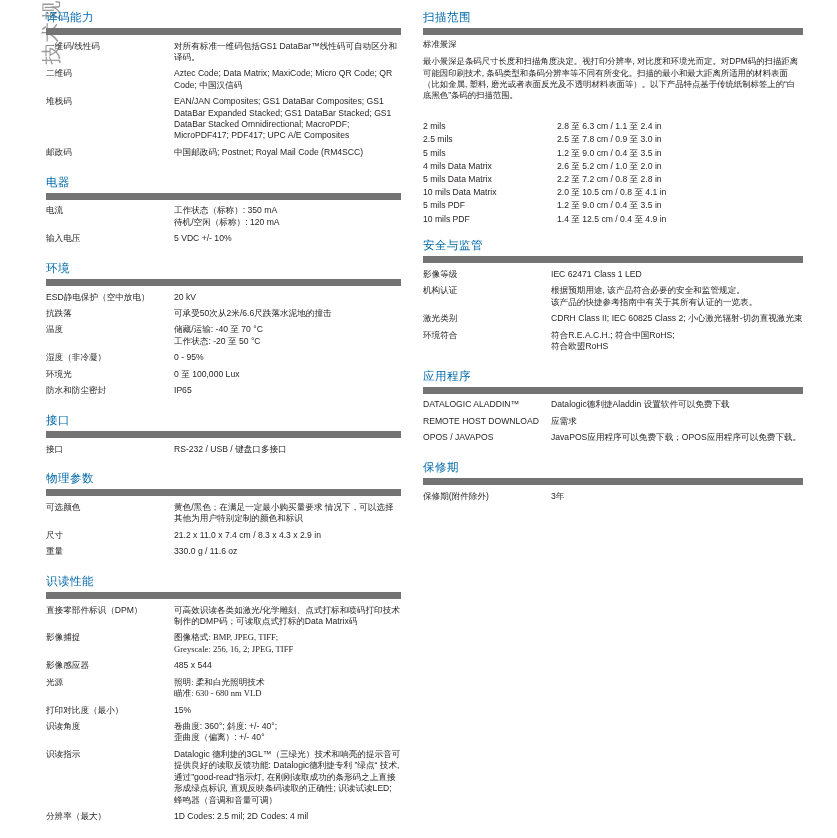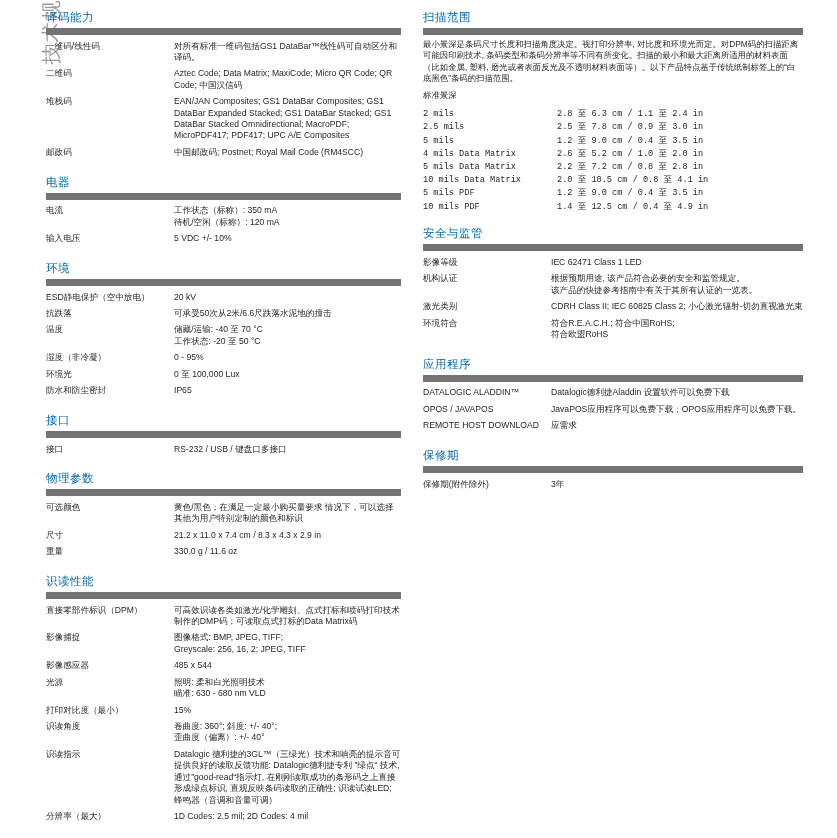--- a/index.html
+++ b/index.html
@@ -81,22 +81,21 @@
   }
   .intro {
     font-size: 8.4px;
     line-height: 1.35;
     margin: 4px 0 6px 0;
     color: #231f20;
   }
   .scan-table {
     width: 100%;
     border-collapse: collapse;
-    margin-top: 6px;
-    font-family: Liberation Mono, monospace;
+    margin-top: 18px;
   }
   .scan-table td {
     font-size: 8.6px;
     line-height: 1.42;
     padding: 0.5px 0;
     vertical-align: top;
   }
   .scan-table td.sk {
     width: 128px;
     padding-right: 6px;
@@ -222,30 +221,30 @@
       <div class="section-block">
         <h2 class="section">识读性能</h2>
         <table class="spec">
           <tbody>
               <tr>
             <td class="k">直接零部件标识（DPM）</td>
             <td class="v">可高效识读各类如激光/化学雕刻、点式打标和喷码打印技术制作的DMP码；可读取点式打标的Data Matrix码</td>
           </tr>
           <tr>
             <td class="k">影像捕捉</td>
-            <td class="v" style="white-space: pre-line;">图像格式: BMP, JPEG, TIFF;
+            <td class="v" style="white-space: pre-line; font-family: Liberation Serif, serif;">图像格式: BMP, JPEG, TIFF;
 Greyscale: 256, 16, 2; JPEG, TIFF</td>
           </tr>
           <tr>
             <td class="k">影像感应器</td>
             <td class="v">485 x 544</td>
           </tr>
           <tr>
             <td class="k">光源</td>
-            <td class="v" style="white-space: pre-line;">照明: 柔和白光照明技术
+            <td class="v" style="white-space: pre-line; font-family: Liberation Serif, serif;">照明: 柔和白光照明技术
 瞄准: 630 - 680 nm VLD</td>
           </tr>
           <tr>
             <td class="k">打印对比度（最小）</td>
             <td class="v">15%</td>
           </tr>
           <tr>
             <td class="k">识读角度</td>
             <td class="v" style="white-space: pre-line;">卷曲度: 360°; 斜度: +/- 40°;
 歪曲度（偏离）: +/- 40°</td>
@@ -261,22 +260,22 @@
         </tbody>
           </table>
       </div>
 
     </div>
 
     <div class="col-right">
 
       <div class="section-block">
         <h2 class="section">扫描范围</h2>
+        <div class="intro">标准景深</div>
         <div class="intro">最小景深是条码尺寸长度和扫描角度决定。视打印分辨率, 对比度和环境光而定。对DPM码的扫描距离可能因印刷技术, 条码类型和条码分辨率等不同有所变化。扫描的最小和最大距离所适用的材料表面（比如金属, 塑料, 磨光或者表面反光及不透明材料表面等）。以下产品特点基于传统纸制标签上的“白底黑色”条码的扫描范围。</div>
-        <div class="intro">标准景深</div>
         <table class="scan-table">
           <tbody>
               <tr>
             <td class="sk">2 mils</td>
             <td>2.8 至 6.3 cm / 1.1 至 2.4 in</td>
           </tr>
           <tr>
             <td class="sk">2.5 mils</td>
             <td>2.5 至 7.8 cm / 0.9 至 3.0 in</td>
           </tr>
@@ -336,27 +335,27 @@
 
       <div class="section-block">
         <h2 class="section">应用程序</h2>
         <table class="spec">
           <tbody>
               <tr>
             <td class="k">DATALOGIC ALADDIN™</td>
             <td class="v">Datalogic德利捷Aladdin 设置软件可以免费下载</td>
           </tr>
           <tr>
+            <td class="k">REMOTE HOST DOWNLOAD</td>
+            <td class="v">应需求</td>
+          </tr>
+          <tr>
             <td class="k">OPOS / JAVAPOS</td>
             <td class="v">JavaPOS应用程序可以免费下载；OPOS应用程序可以免费下载。</td>
           </tr>
-          <tr>
-            <td class="k">REMOTE HOST DOWNLOAD</td>
-            <td class="v">应需求</td>
-          </tr>
         </tbody>
           </table>
       </div>
 
       <div class="section-block">
         <h2 class="section">保修期</h2>
         <table class="spec">
           <tbody>
               <tr>
             <td class="k">保修期(附件除外)</td>

